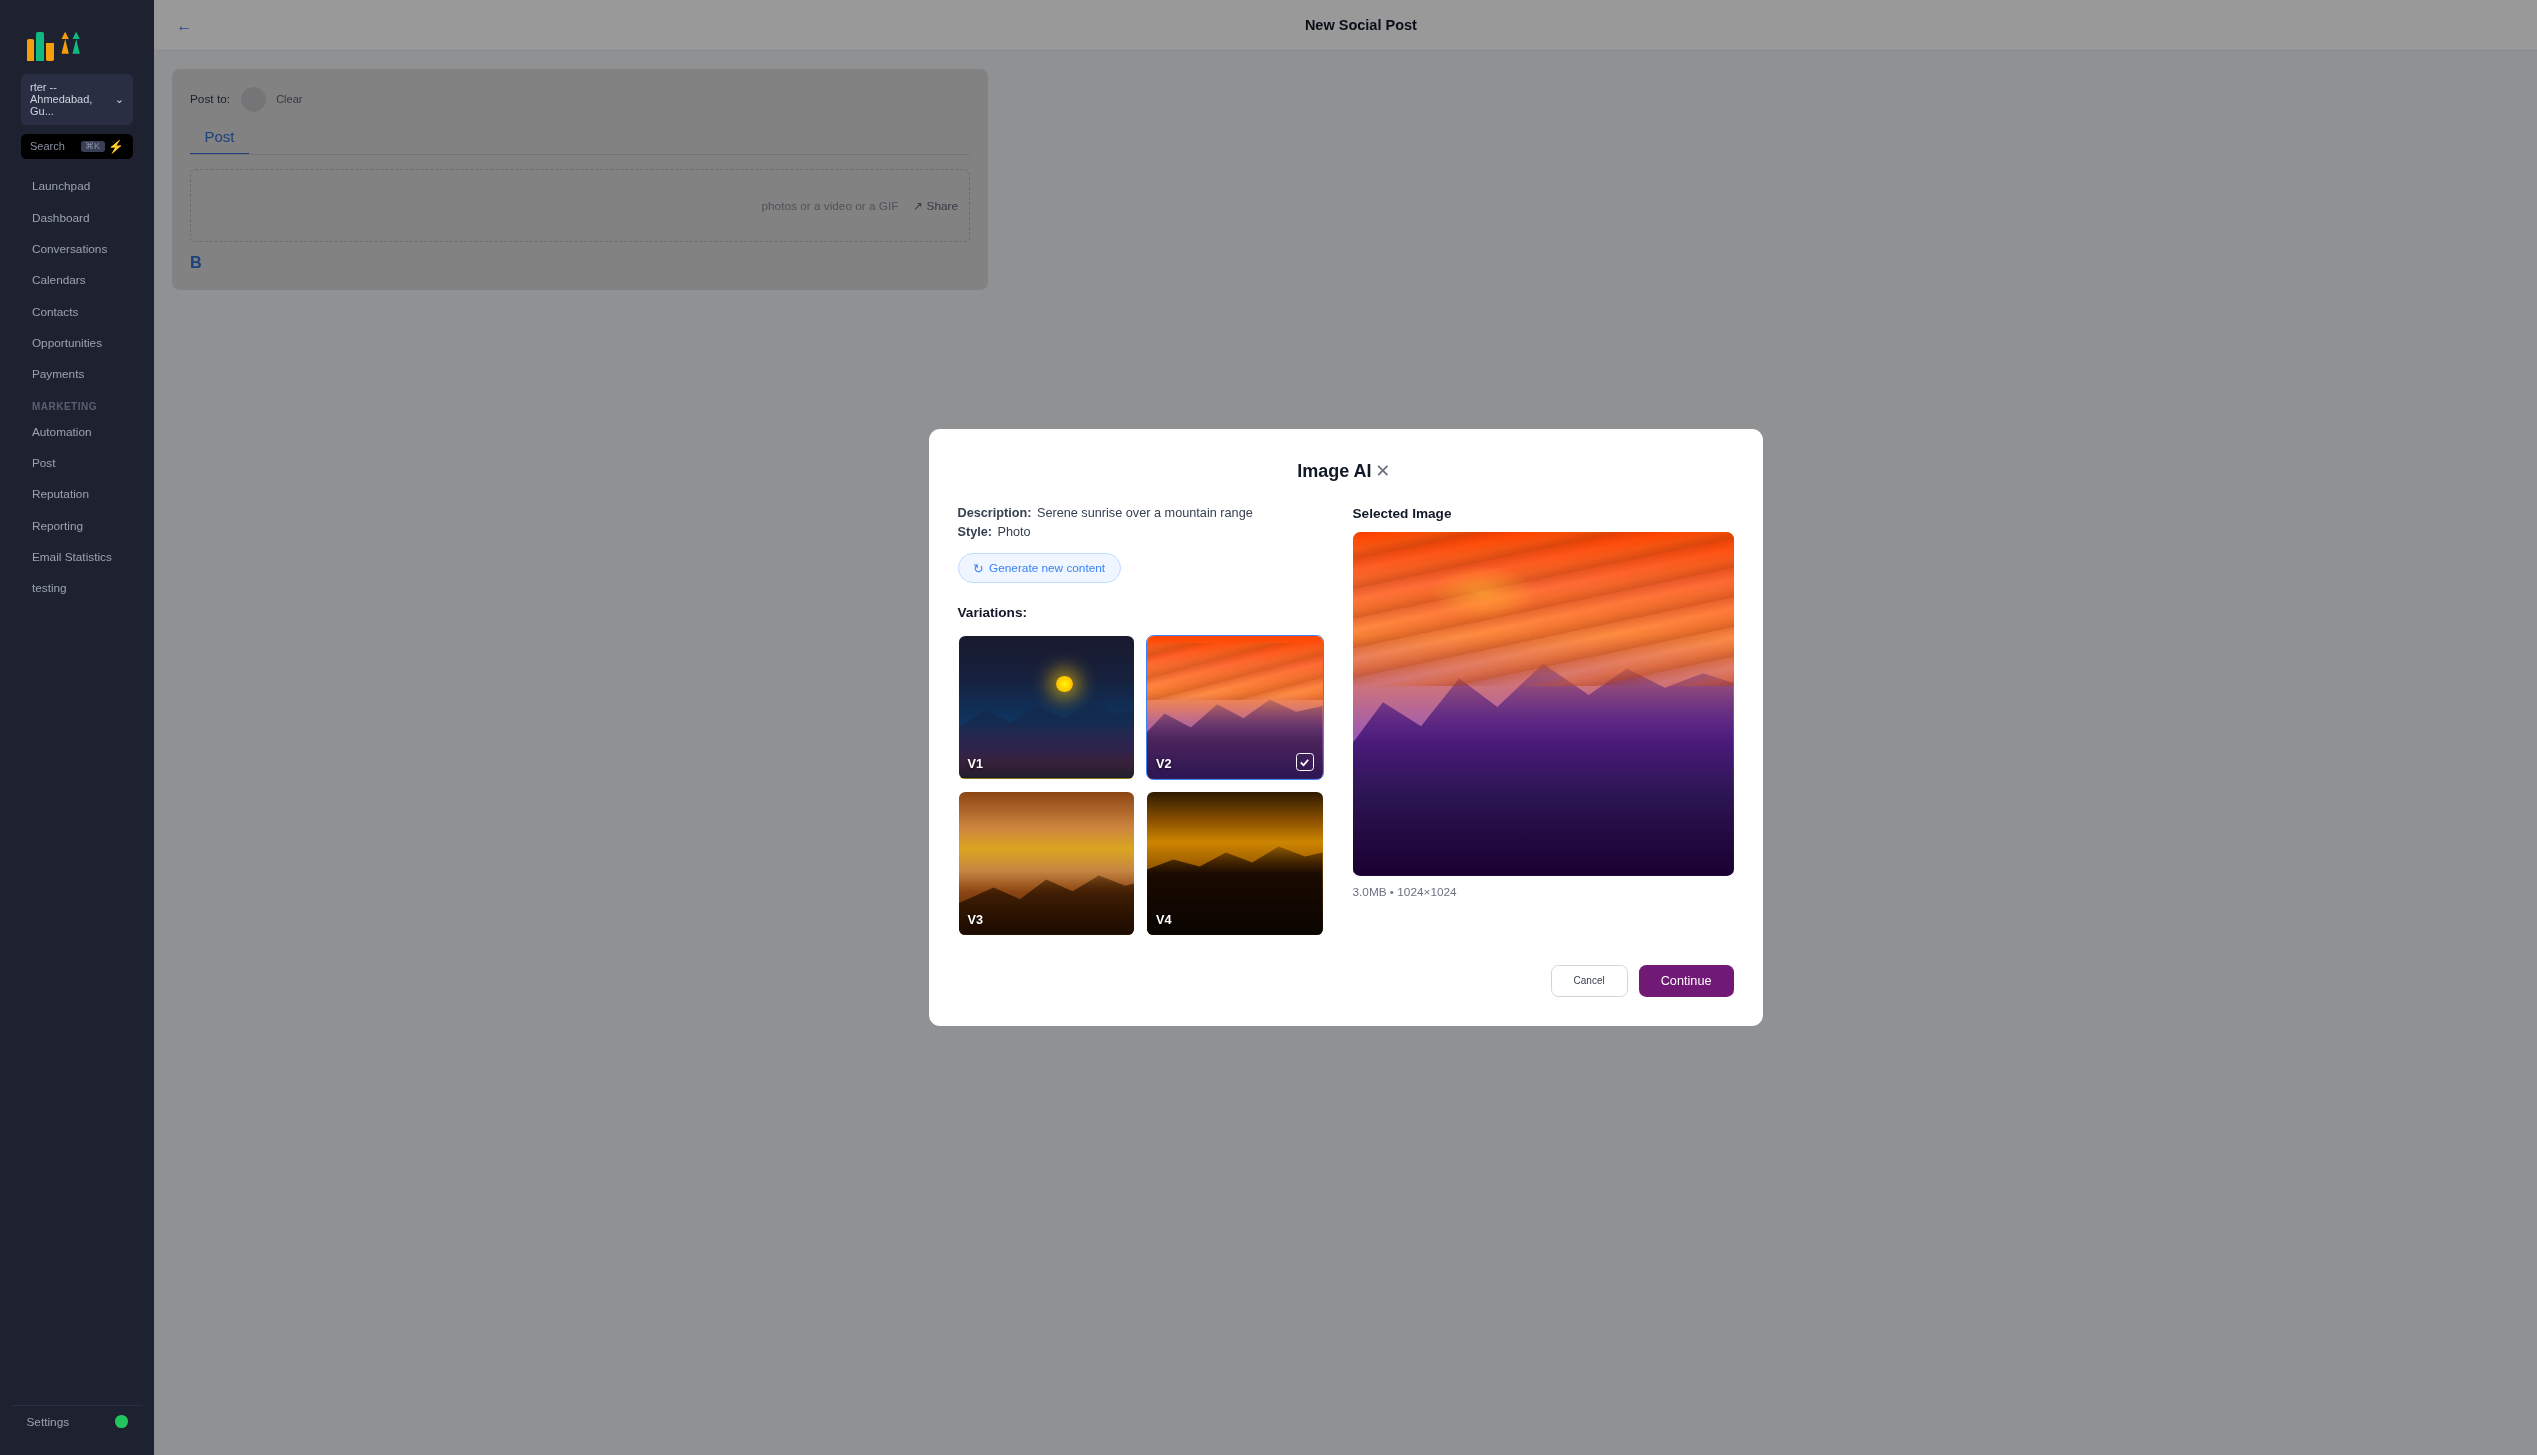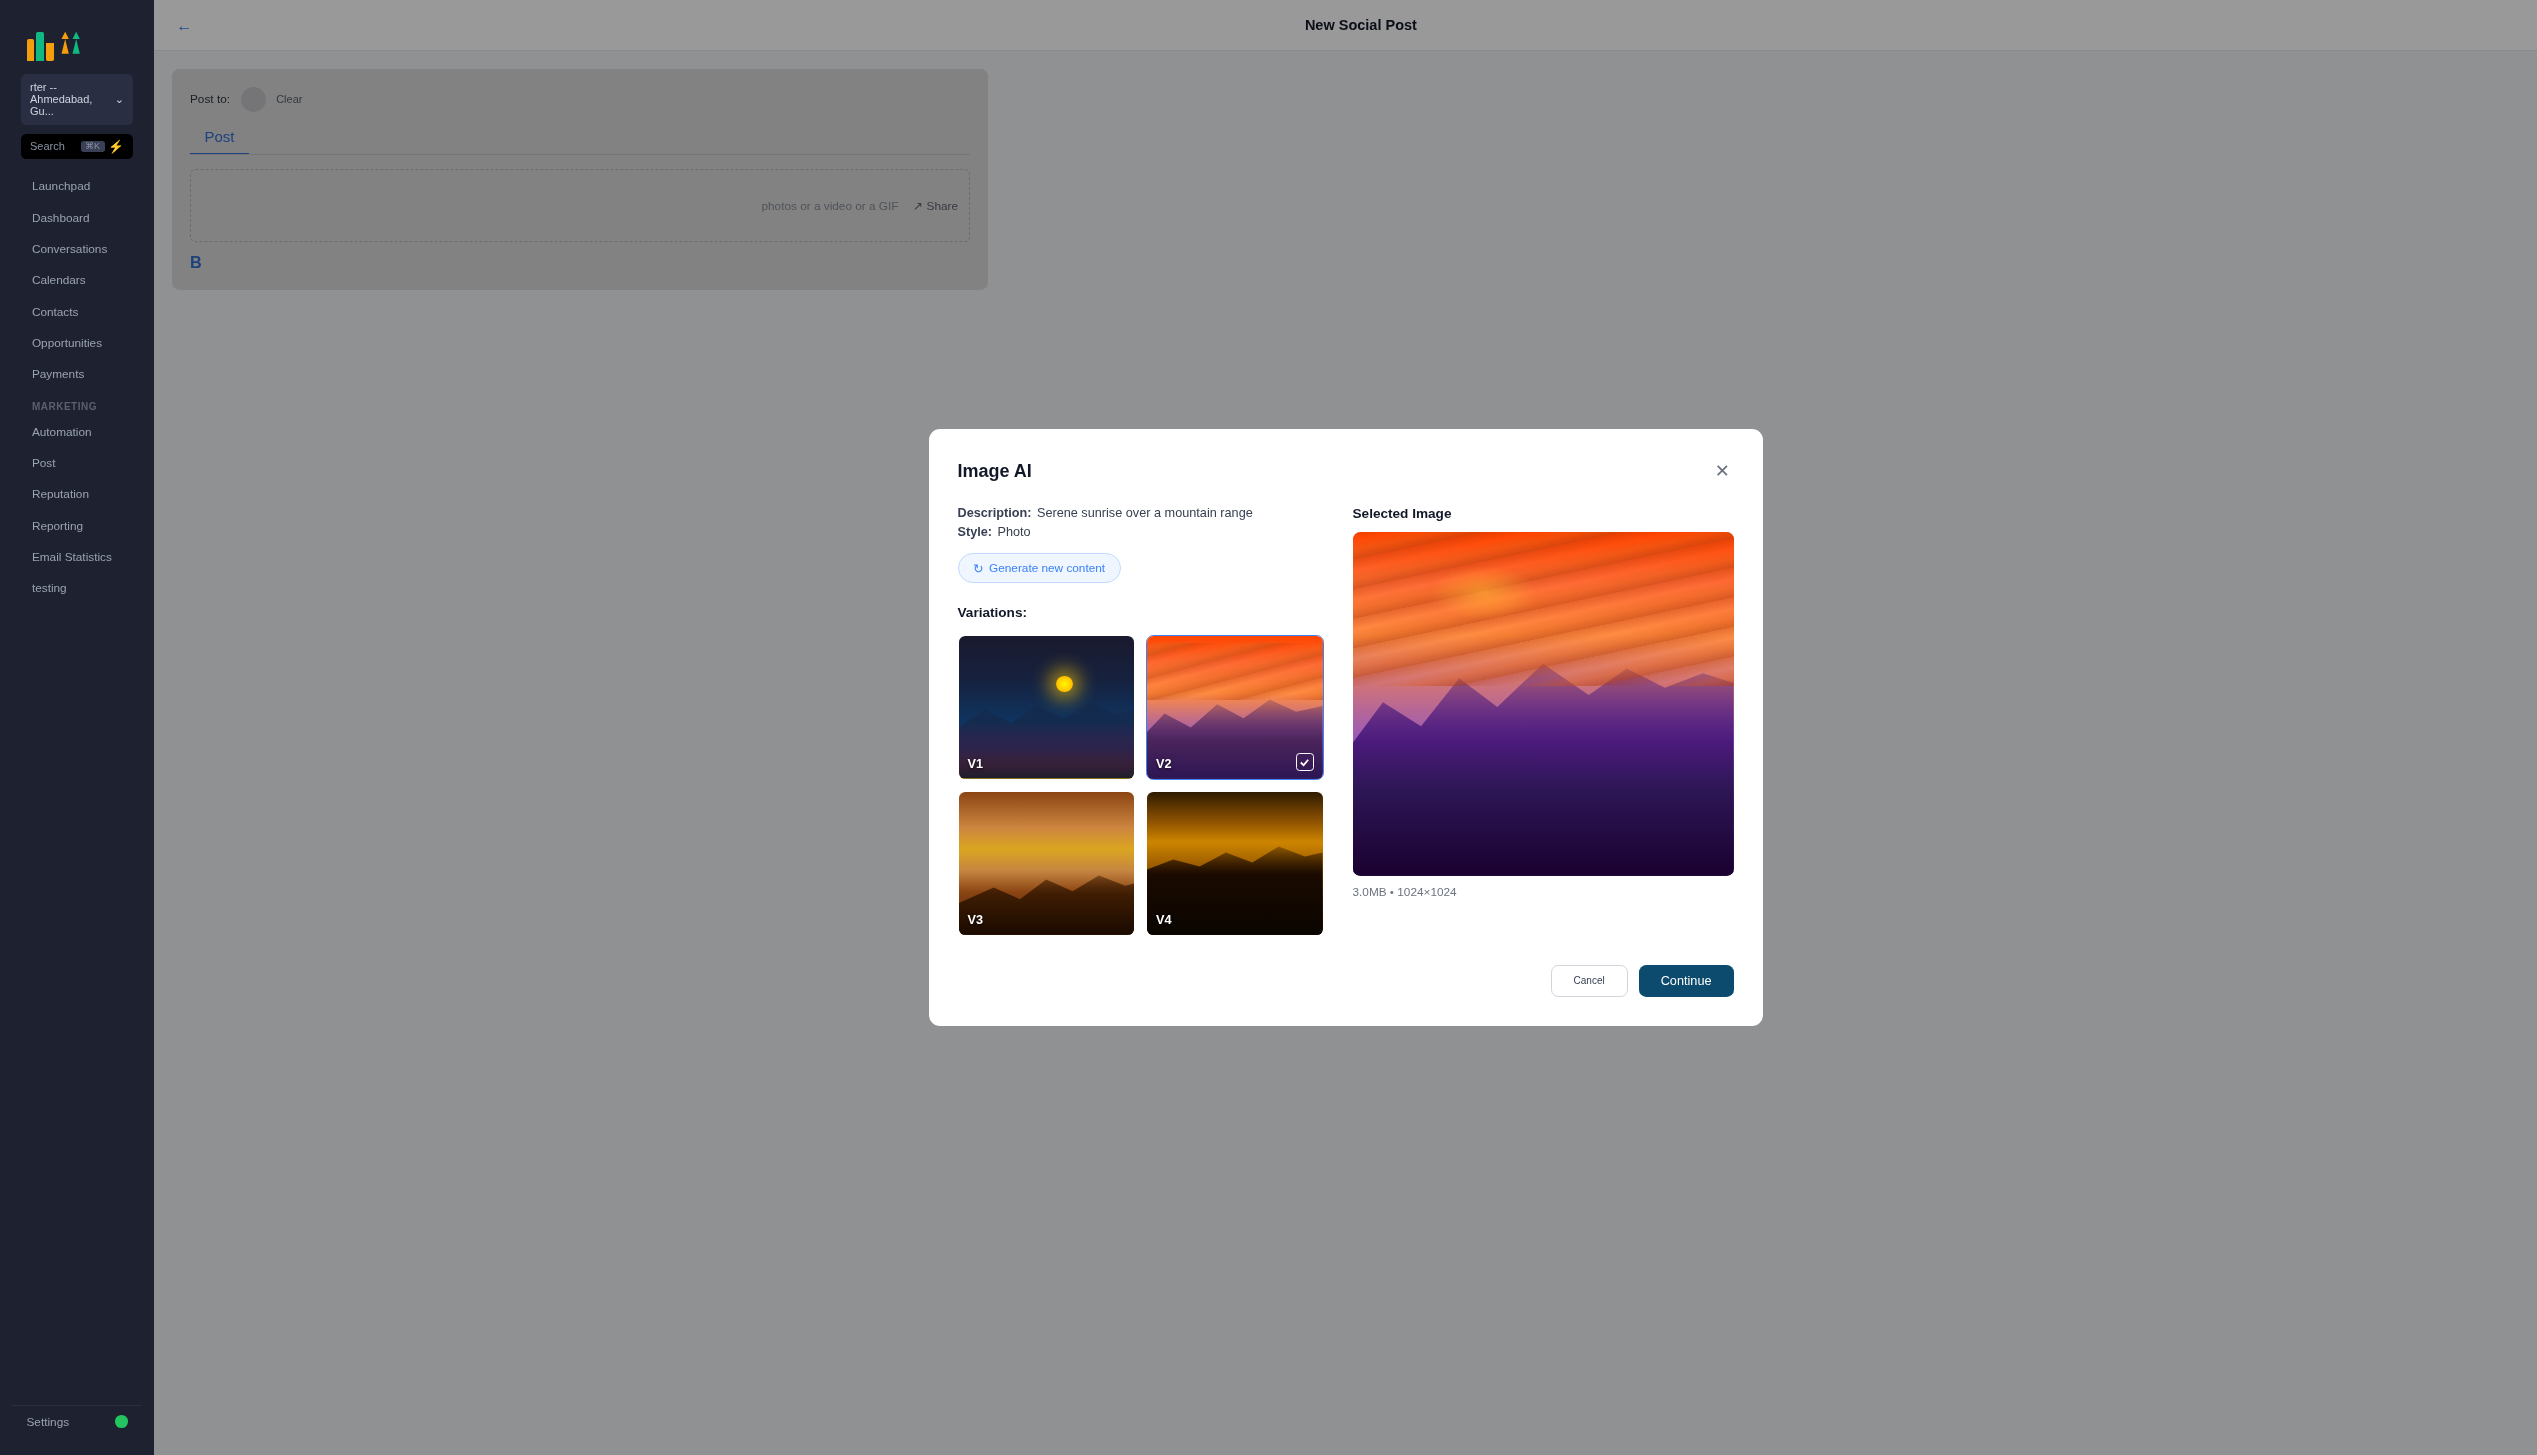--- a/index.html
+++ b/index.html
@@ -155,21 +155,21 @@
       width: 834px;
       max-width: 95%;
       max-height: 90vh;
       overflow-y: auto;
       padding: 29px;
       position: relative;
     }
     .modal-header {
       display: flex;
       align-items: center;
-      justify-content: space-between;
+      justify-content: center;
       margin-bottom: 22px;
     }
     .modal-title { font-size: 18px; font-weight: 700; color: #111827; }
     .modal-close {
       font-size: 18px;
       color: #6b7280;
       cursor: pointer;
       line-height: 1;
       padding: 3.6px;
     }
@@ -370,21 +370,21 @@
       background: #fff;
       color: #374151;
       font-size: 10px;
       cursor: pointer;
       font-weight: 500;
     }
     .btn-continue {
       padding: 9px 22px;
       border: none;
       border-radius: 7.3px;
-      background: #0c4a6e;
+      background: #701a75;
       color: #fff;
       font-size: 12.7px;
       cursor: pointer;
       font-weight: 500;
     }
   </style>
 </head>
 <body>
 
 <div class="sidebar">

